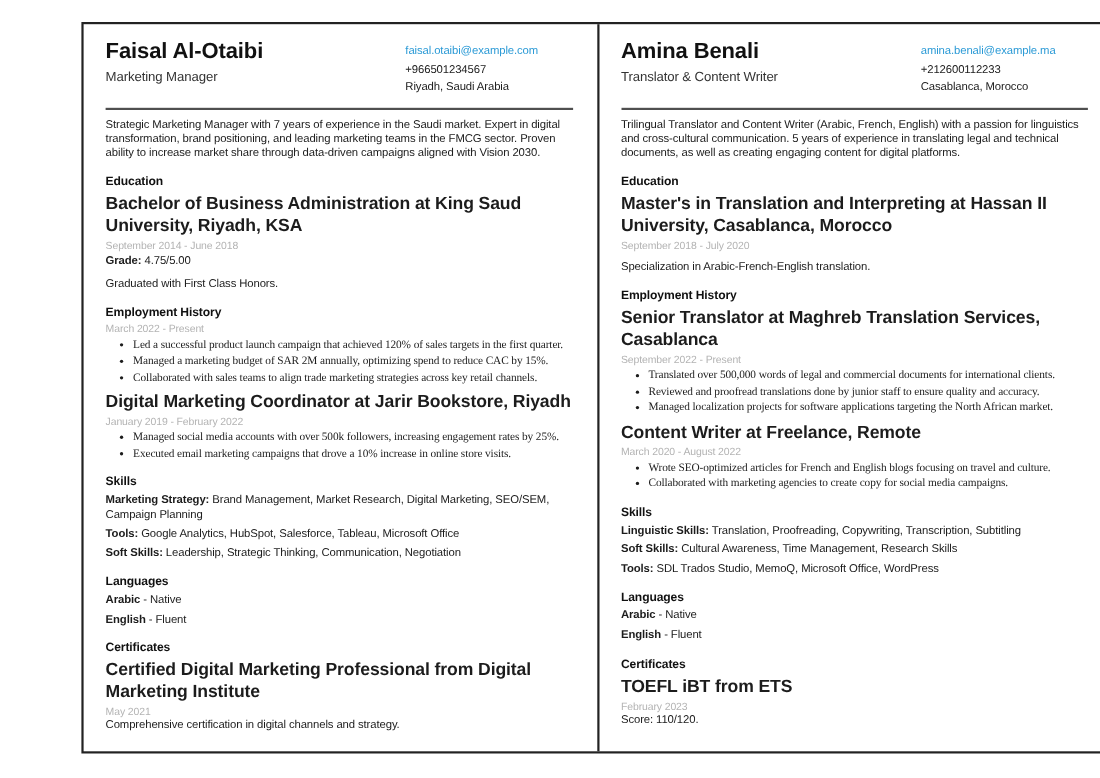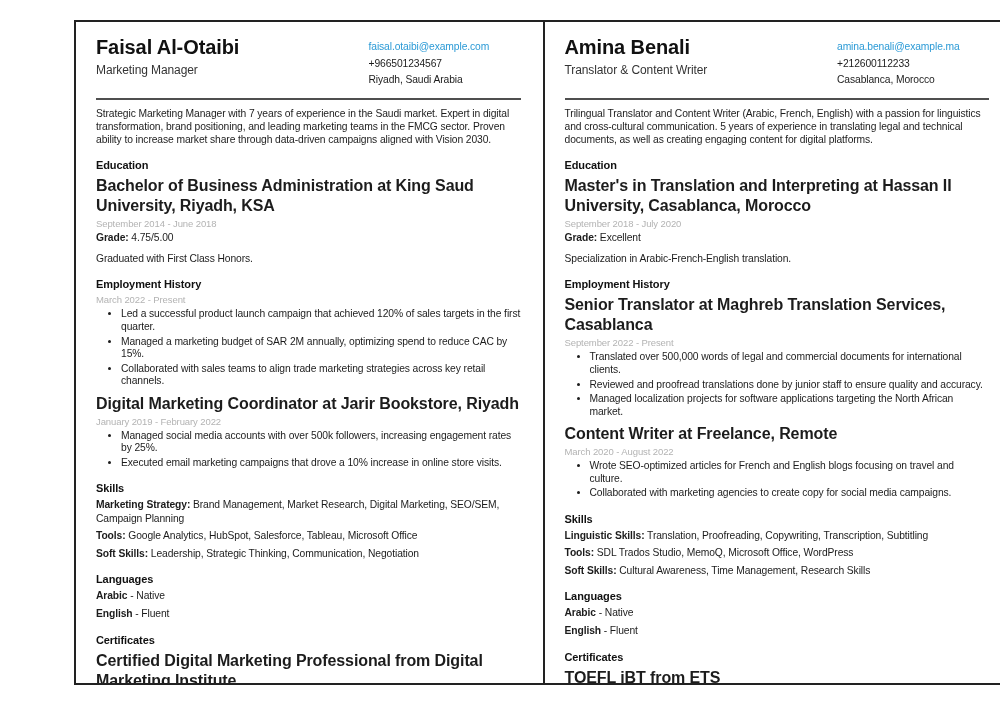--- a/index.html
+++ b/index.html
@@ -35,21 +35,21 @@
   .name { font-size: 20px; font-weight: bold; color: #111111; line-height: 1.15; }
   .job-title { font-size: 12px; color: #333333; margin-top: 4px; }
   .contact { flex: 0 0 152px; width: 152px; font-size: 10.3px; line-height: 1.62; margin-top: 3px; }
   .email { color: #2b9ad6; cursor: pointer; }
   .header-rule { border: 0; border-top: 2px solid #4f4f4f; margin: 9px 0 8px; }
   .summary { font-size: 10.3px; line-height: 1.24; margin: 0; }
   .heading { font-size: 11px; font-weight: bold; color: #111111; margin: 13px 0 4px; }
   .entry { margin: 0 0 6px; }
   .entry-title { font-size: 16px; font-weight: bold; margin-top: 5px; line-height: 1.25; }
   .entry-date { font-size: 9.5px; color: #b3b3b3; margin-top: 2px; }
-  .bullets { margin: 3px 0 3px; padding-left: 25px; font-size: 10.3px; line-height: 1.22; }
+  .bullets { margin: 3px 0 3px; padding-left: 25px; font-size: 10.3px; line-height: 1.22; font-family: Liberation Serif, serif; }
   .bullet { margin: 0 0 2px; }
   .entry-para { font-size: 10.3px; margin: 8px 0 0; line-height: 1.24; }
   .labeled-line { font-size: 10.3px; line-height: 1.3; margin: 0 0 4px; }
   .entry .labeled-line { margin: 2px 0 0; }
   .lbl { font-weight: bold; }
   .section-languages .labeled-line { margin: 0 0 5px; }
 </style>
 </head>
 <body>
 
@@ -129,21 +129,20 @@
           <div class="location">Casablanca, Morocco</div>
         </div>
       </div>
       <hr class="header-rule">
       <p class="summary">Trilingual Translator and Content Writer (Arabic, French, English) with a passion for linguistics and cross-cultural communication. 5 years of experience in translating legal and technical documents, as well as creating engaging content for digital platforms.</p>
       <section class="section section-education">
         <h2 class="heading">Education</h2>
         <div class="entry">
           <div class="entry-title">Master's in Translation and Interpreting at Hassan II University, Casablanca, Morocco</div>
           <div class="entry-date">September 2018 - July 2020</div>
-          <div class="labeled-line"><span class="lbl">Grade:</span> <span class="val">Excellent</span></div>
           <p class="entry-para">Specialization in Arabic-French-English translation.</p>
         </div>
       </section>
       <section class="section section-employment-history">
         <h2 class="heading">Employment History</h2>
         <div class="entry">
           <div class="entry-title">Senior Translator at Maghreb Translation Services, Casablanca</div>
           <div class="entry-date">September 2022 - Present</div>
           <ul class="bullets">
             <li class="bullet">Translated over 500,000 words of legal and commercial documents for international clients.</li>
@@ -156,22 +155,22 @@
           <div class="entry-date">March 2020 - August 2022</div>
           <ul class="bullets">
             <li class="bullet">Wrote SEO-optimized articles for French and English blogs focusing on travel and culture.</li>
             <li class="bullet">Collaborated with marketing agencies to create copy for social media campaigns.</li>
           </ul>
         </div>
       </section>
       <section class="section section-skills">
         <h2 class="heading">Skills</h2>
         <div class="labeled-line"><span class="lbl">Linguistic Skills:</span> <span class="val">Translation, Proofreading, Copywriting, Transcription, Subtitling</span></div>
+        <div class="labeled-line"><span class="lbl">Soft Skills:</span> <span class="val">Cultural Awareness, Time Management, Research Skills</span></div>
         <div class="labeled-line"><span class="lbl">Tools:</span> <span class="val">SDL Trados Studio, MemoQ, Microsoft Office, WordPress</span></div>
-        <div class="labeled-line"><span class="lbl">Soft Skills:</span> <span class="val">Cultural Awareness, Time Management, Research Skills</span></div>
       </section>
       <section class="section section-languages">
         <h2 class="heading">Languages</h2>
         <div class="labeled-line"><span class="lbl">Arabic</span> <span class="val">- Native</span></div>
         <div class="labeled-line"><span class="lbl">English</span> <span class="val">- Fluent</span></div>
       </section>
       <section class="section section-certificates">
         <h2 class="heading">Certificates</h2>
         <div class="entry">
           <div class="entry-title">TOEFL iBT from ETS</div>

